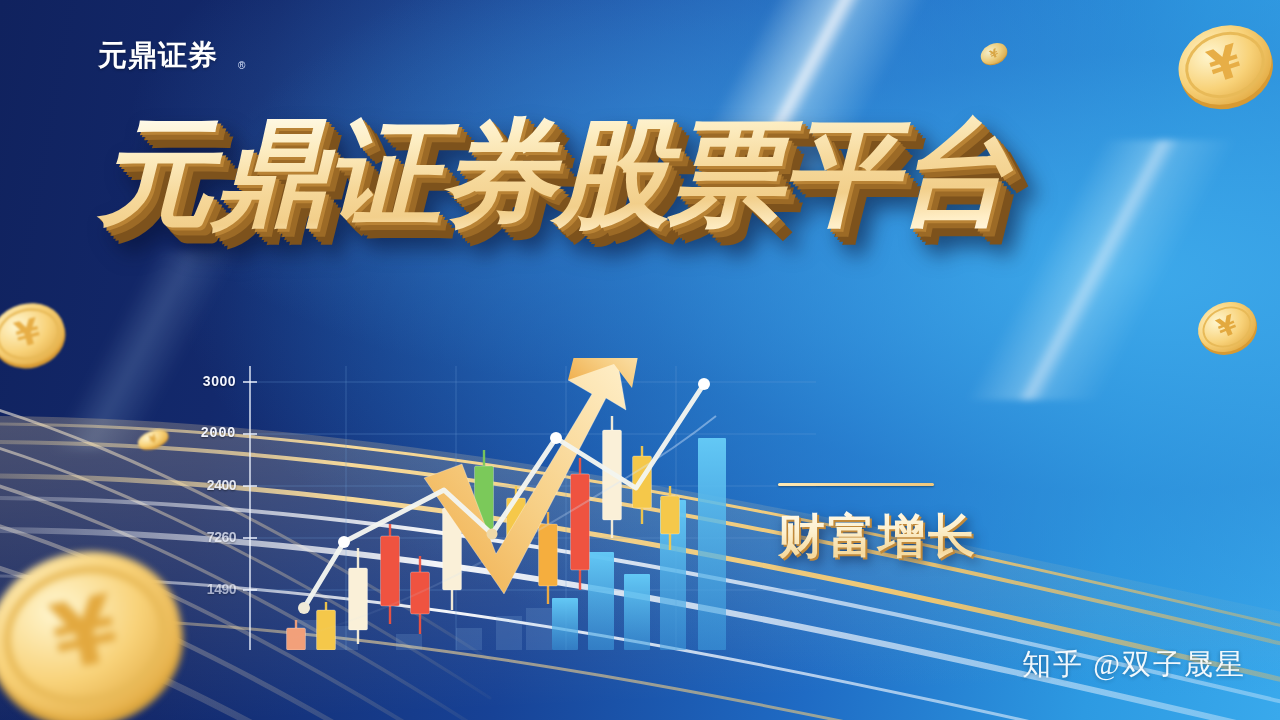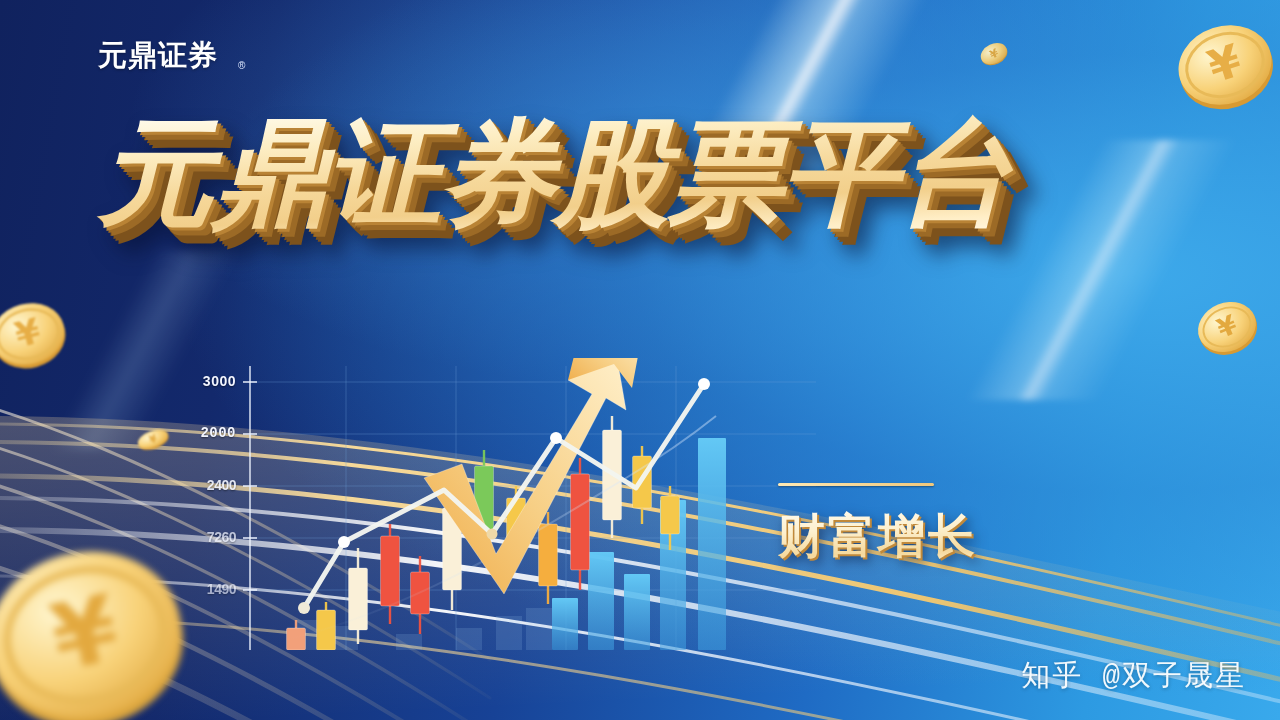--- a/index.html
+++ b/index.html
@@ -91,22 +91,22 @@
   .chart { position:absolute; left:196px; top:358px; width:620px; height:292px; }
   .axis-label {
     position:absolute; font-family:"Liberation Sans",sans-serif;
     font-size:14px; font-weight:bold; color:#f2f5ff; letter-spacing:0.5px;
     text-shadow:0 1px 2px rgba(0,0,0,0.5); white-space:nowrap;
     text-align:right; width:46px;
   }
 
   
   .watermark {
-    position:absolute; right:34px; bottom:24px;
-    font-family:Liberation Mono, monospace;
+    position:absolute; right:34px; bottom:35px;
+    font-family:Liberation Serif, serif;
     font-size:29px; color:#ffffff; letter-spacing:2px;
     opacity:0.93; text-shadow:0 1px 4px rgba(0,0,0,0.35);
   }
 
   
   .coin { position:absolute; pointer-events:none; }
 </style>
 </head>
 <body>
 

